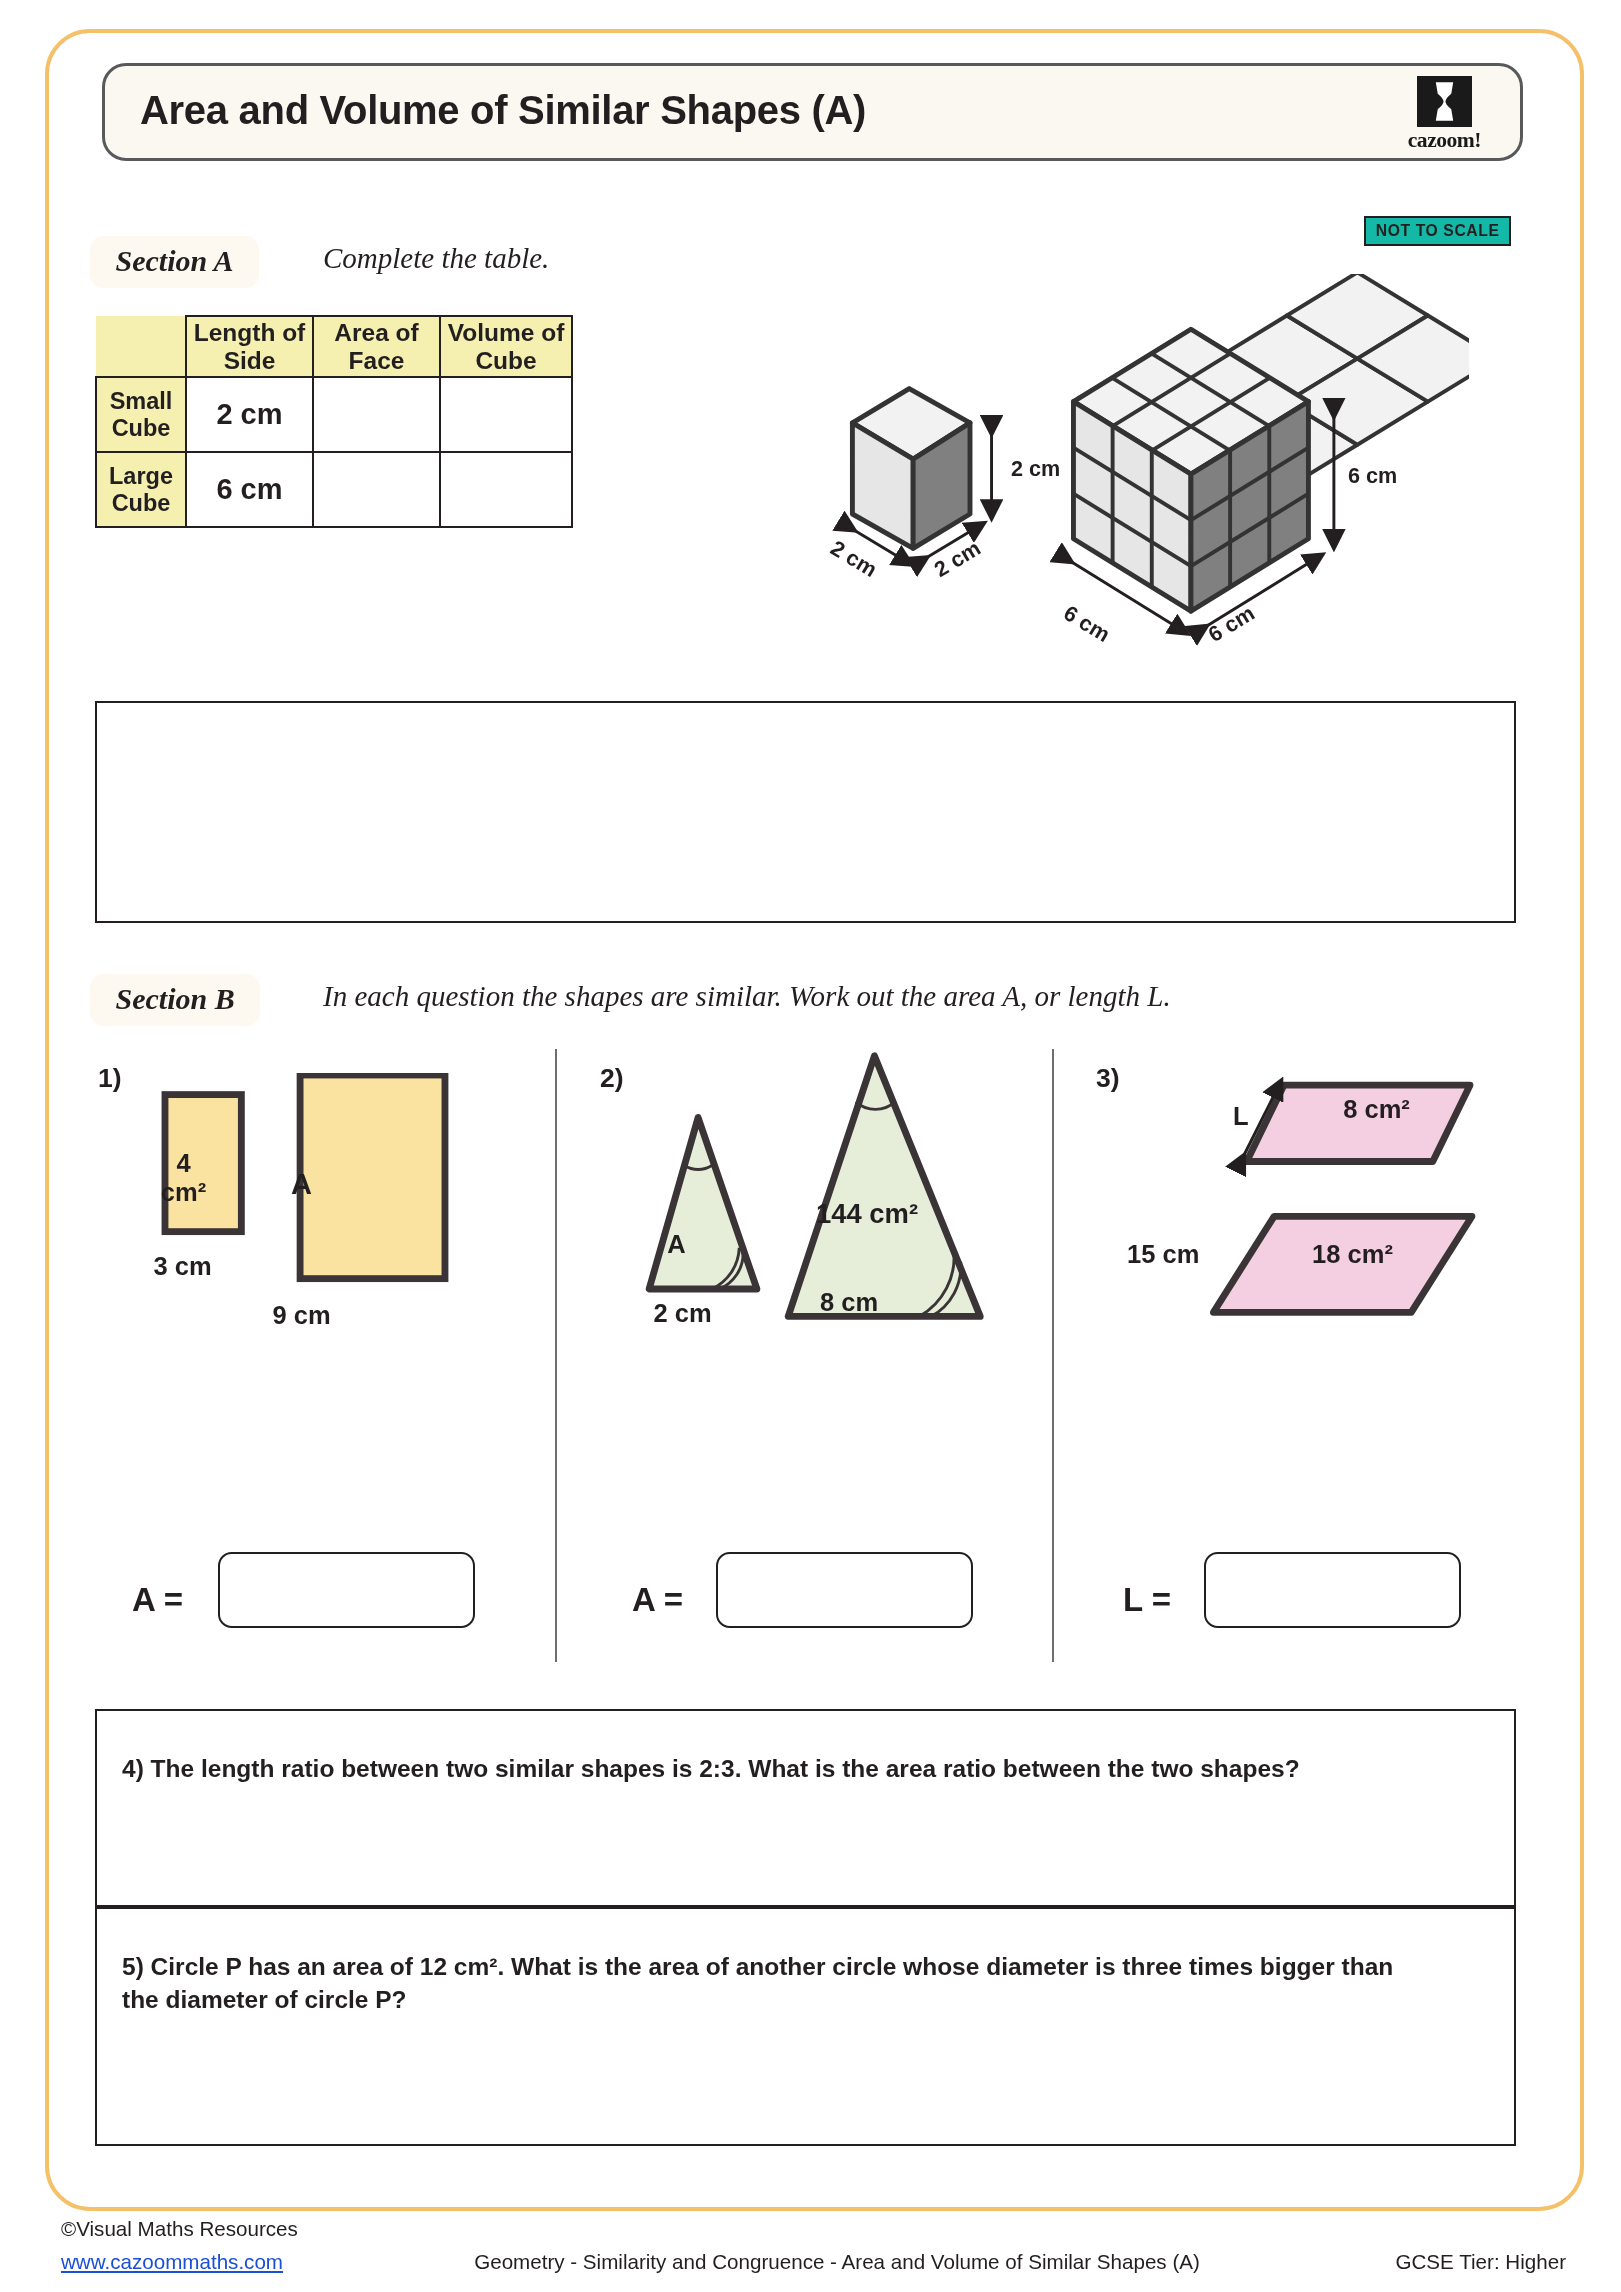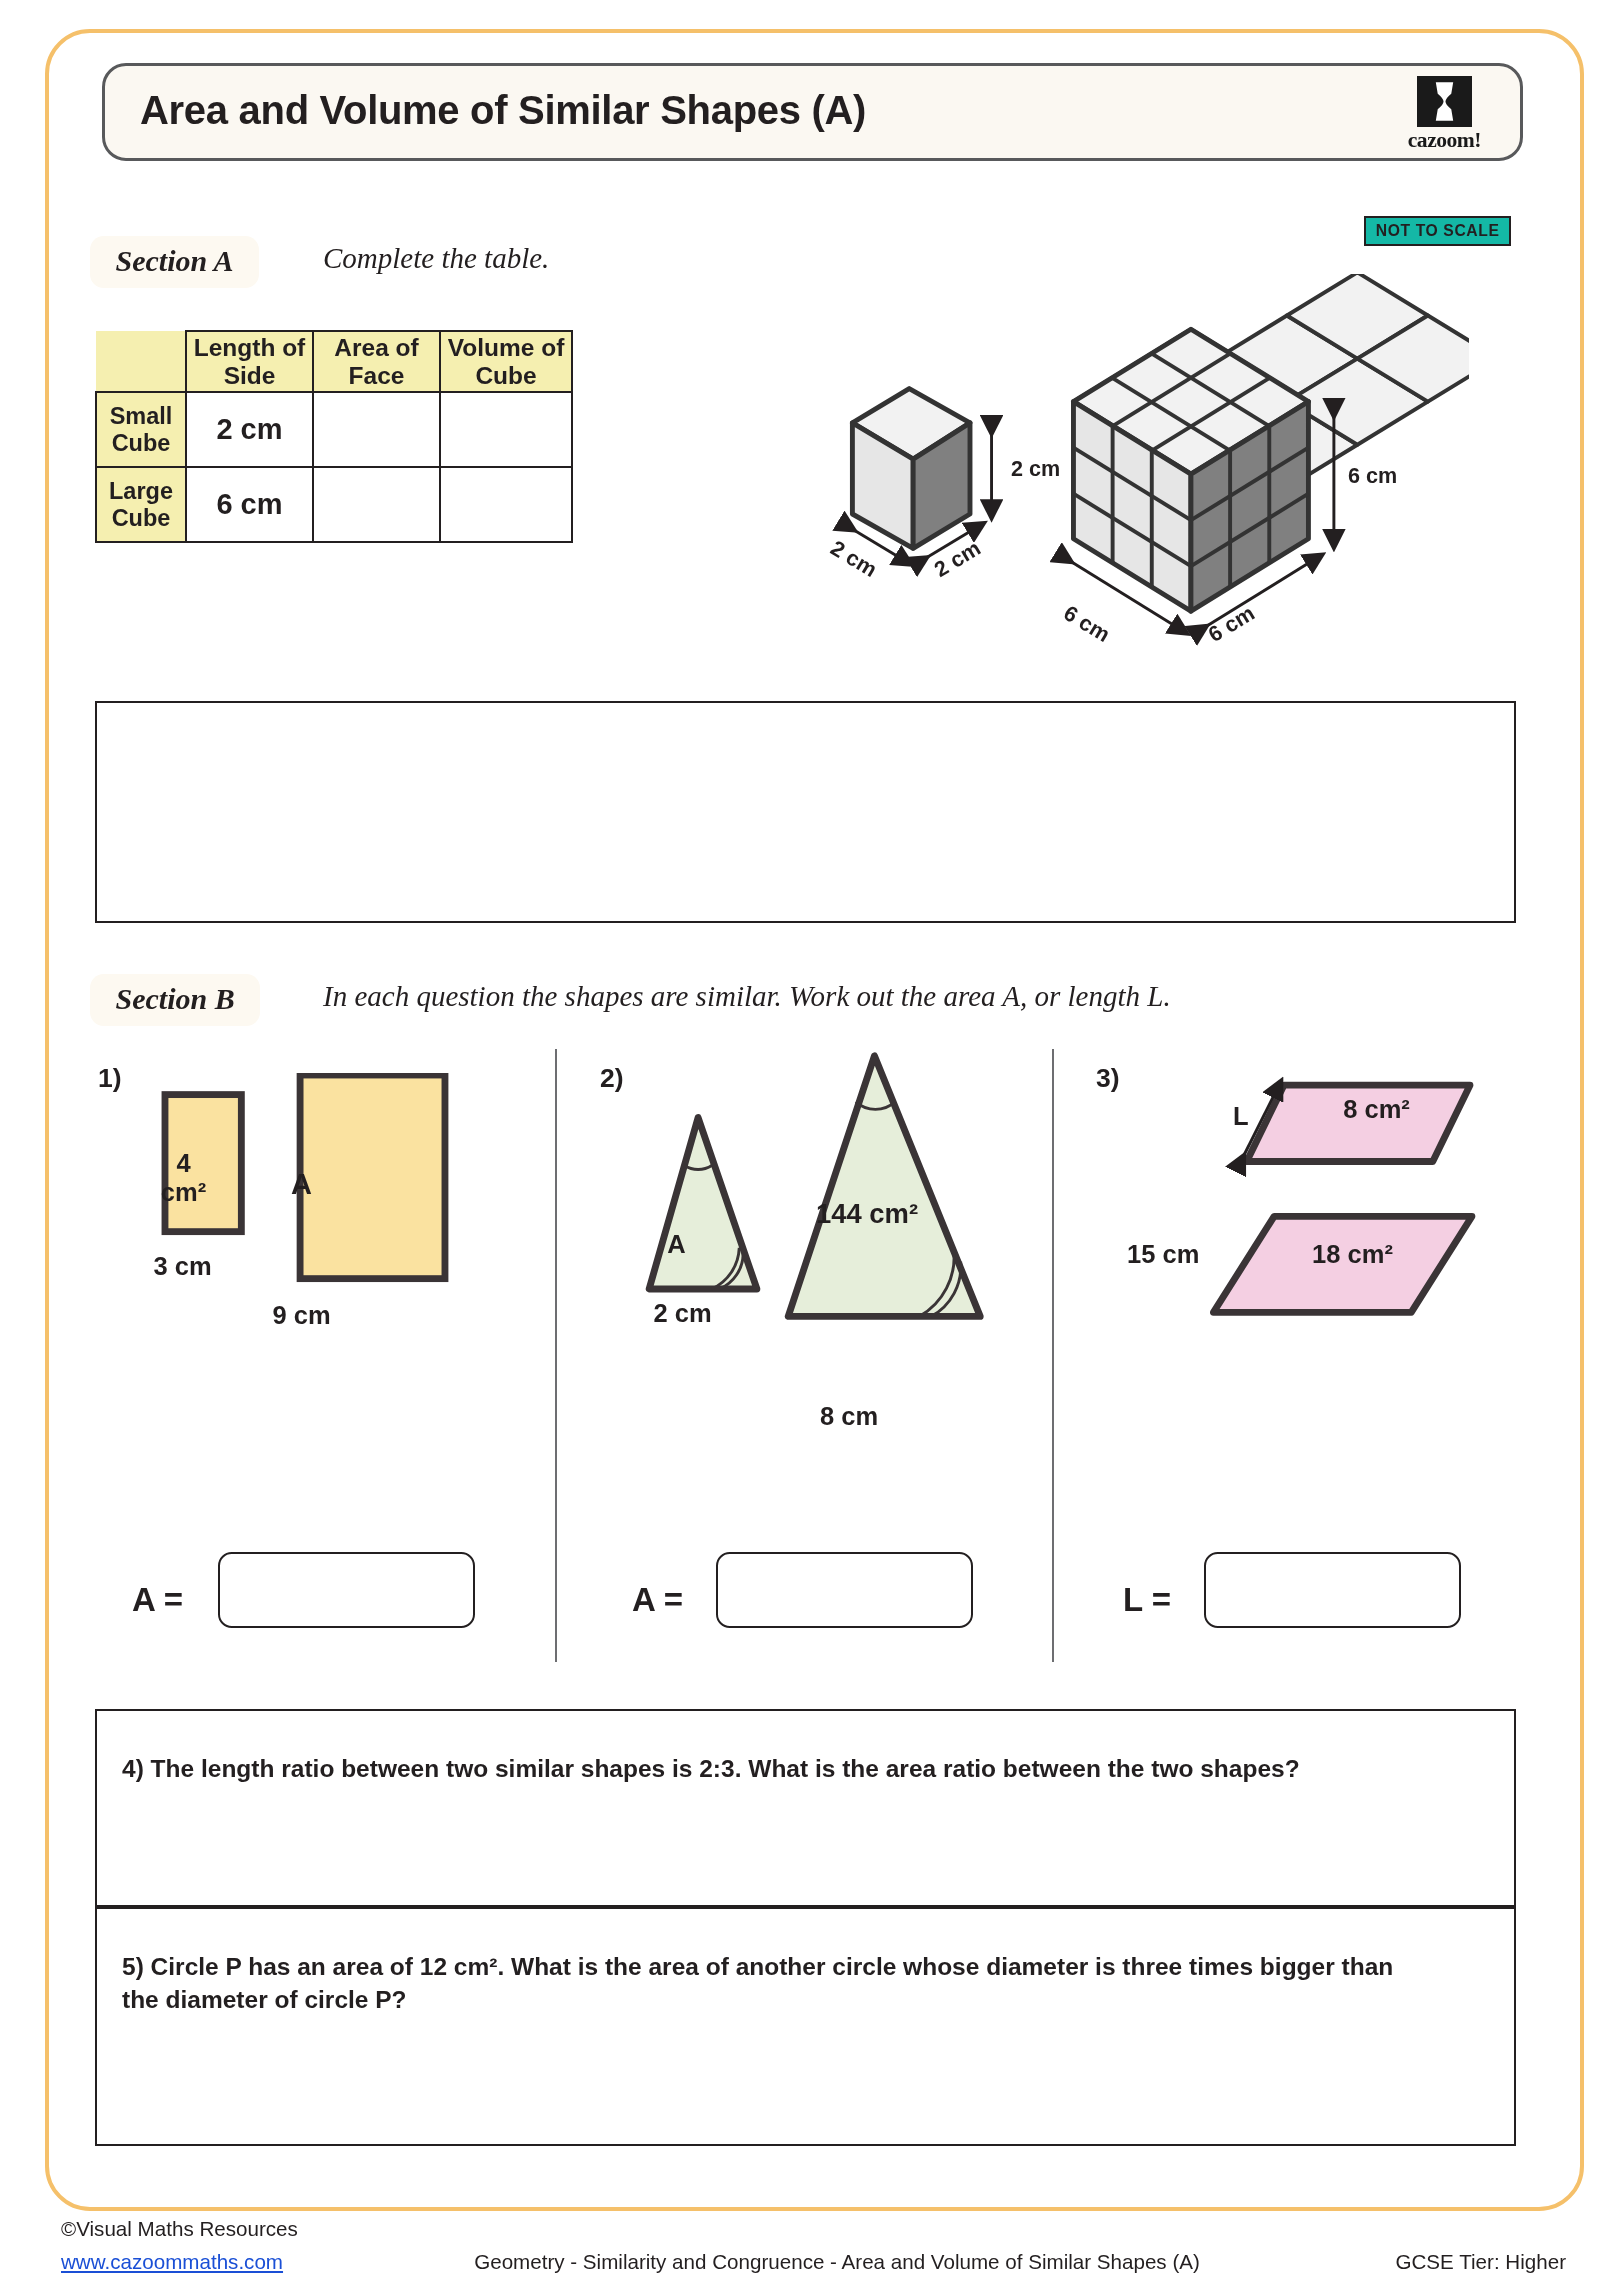--- a/index.html
+++ b/index.html
@@ -97,21 +97,21 @@
     position: absolute;
     font-family: "Liberation Serif", serif;
     font-style: italic;
     font-size: 29px;
     color: #231f20;
   }
 
   
   .tbl {
     position: absolute;
-    left: 95px; top: 330px;
+    left: 95px; top: 315px;
     border-collapse: collapse;
     table-layout: fixed;
   }
   .tbl td {
     border: 2.9px solid #231f20;
     text-align: center;
     vertical-align: middle;
     font-size: 24.5px;
     font-weight: bold;
     color: #231f20;
@@ -375,21 +375,21 @@
     <path d="M106,250 A48,48 0 0 0 134,208" fill="none" stroke="#3a3436" stroke-width="3"></path>
 
     <polygon points="272,12 184,278 380,278" fill="#e6eeda" stroke="#3a3436" stroke-width="7" stroke-linejoin="round"></polygon>
     <path d="M253,59 A30,30 0 0 0 293,59" fill="none" stroke="#3a3436" stroke-width="3"></path>
     <path d="M330,278 A58,58 0 0 0 360,222" fill="none" stroke="#3a3436" stroke-width="3"></path>
     <path d="M318,278 A70,70 0 0 0 353,210" fill="none" stroke="#3a3436" stroke-width="3"></path>
   </svg>
   <div class="shape-label" style="left:652px; top:1230px; width:49px;">A</div>
   <div class="shape-label" style="left:608px; top:1299px; width:149px;">2 cm</div>
   <div class="shape-label" style="left:759px; top:1198px; width:216px; font-size:27.4px;">144 cm²</div>
-  <div class="shape-label" style="left:761px; top:1402px; width:176px;">8 cm</div>
+  <div class="shape-label" style="left:761px; top:1288px; width:176px;">8 cm</div>
 
   <div class="qnum" style="left:1096px; top:1063px;">3)</div>
   <svg width="451" height="284" viewBox="0 0 460 290" style="position:absolute;left:1078px;top:1044px;">
 
     <polygon points="210,42 400,42 362,120 172,120" fill="#f4cfe2" stroke="#3a3436" stroke-width="7" stroke-linejoin="round"></polygon>
 
     <line x1="166" y1="120" x2="204" y2="44" stroke="#231f20" stroke-width="3" marker-start="url(#ah)" marker-end="url(#ah)"></line>
 
     <polygon points="200,176 402,176 340,274 138,274" fill="#f4cfe2" stroke="#3a3436" stroke-width="7" stroke-linejoin="round"></polygon>
   </svg>

